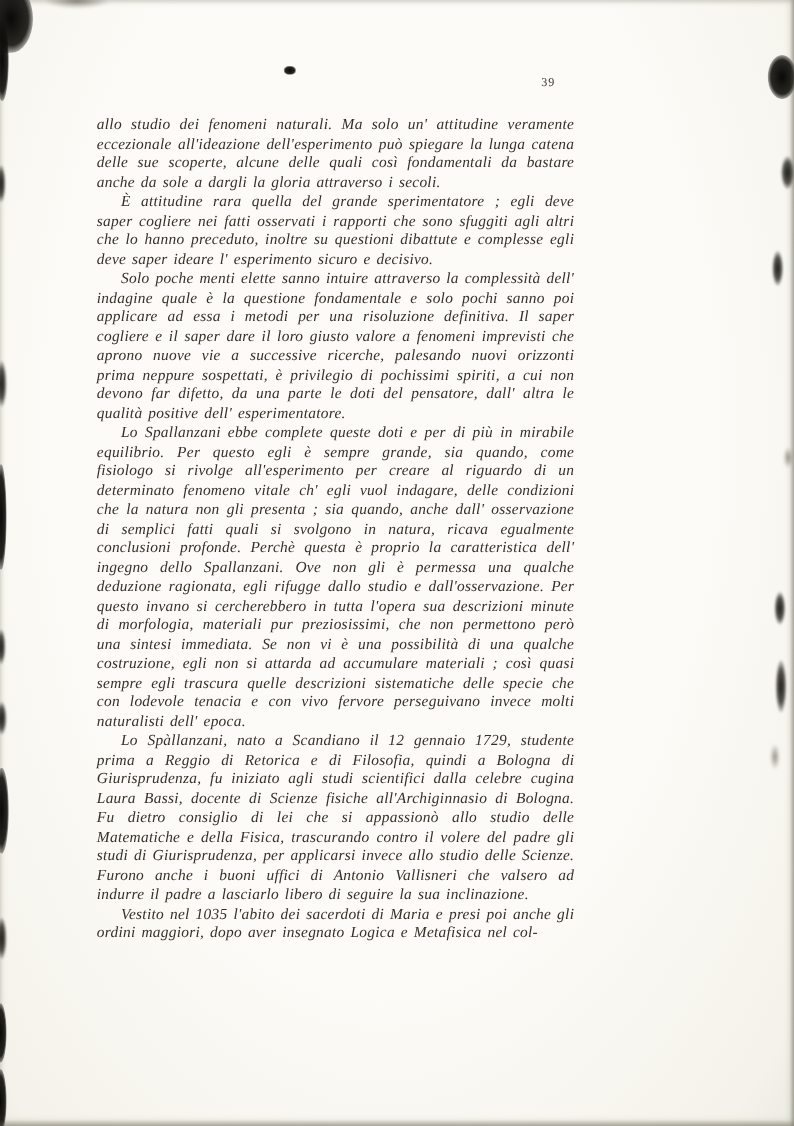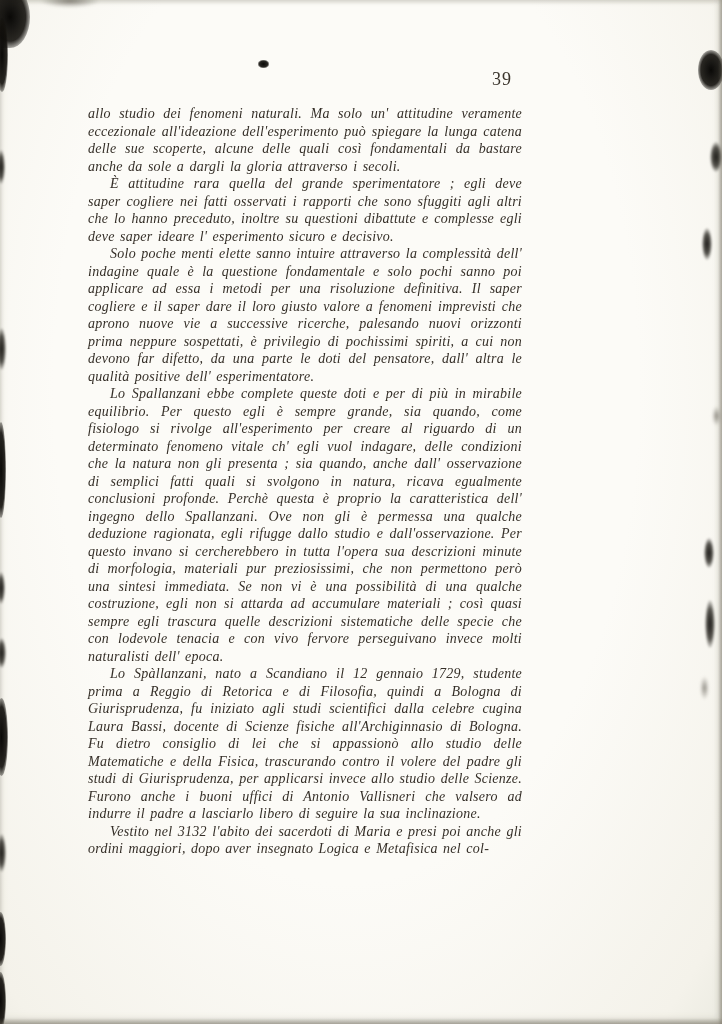--- a/index.html
+++ b/index.html
@@ -18,21 +18,21 @@
     font-family: "Liberation Serif", "DejaVu Serif", serif;
     color: #352f28;
     box-shadow: inset -3px 0 6px rgba(120,115,100,0.25),
                 inset 0 -4px 7px rgba(120,115,100,0.28),
                 inset 0 2px 4px rgba(120,115,100,0.18);
   }
   .page-number {
     position: absolute;
     top: 69px;
     left: 492px;
-    font-size: 18px;
+    font-size: 11px;
     letter-spacing: 1px;
     color: #3a342c;
   }
   .text-block {
     position: absolute;
     top: 105px;
     left: 88px;
     width: 434px;
     font-size: 14px;
     line-height: 17.5px;
@@ -84,21 +84,21 @@
 <div class="page">
 
   <div class="page-number">39</div>
 
   <div class="text-block">
     <p>allo studio dei fenomeni naturali. Ma solo un' attitudine veramente eccezionale all'ideazione dell'esperimento può spiegare la lunga catena delle sue scoperte, alcune delle quali così fondamentali da bastare anche da sole a dargli la gloria attraverso i secoli.</p>
     <p class="indent">È attitudine rara quella del grande sperimentatore ; egli deve saper cogliere nei fatti osservati i rapporti che sono sfuggiti agli altri che lo hanno preceduto, inoltre su questioni dibattute e complesse egli deve saper ideare l' esperimento sicuro e decisivo.</p>
     <p class="indent">Solo poche menti elette sanno intuire attraverso la complessità dell' indagine quale è la questione fondamentale e solo pochi sanno poi applicare ad essa i metodi per una risoluzione definitiva. Il saper cogliere e il saper dare il loro giusto valore a fenomeni imprevisti che aprono nuove vie a successive ricerche, palesando nuovi orizzonti prima neppure sospettati, è privilegio di pochissimi spiriti, a cui non devono far difetto, da una parte le doti del pensatore, dall' altra le qualità positive dell' esperimentatore.</p>
     <p class="indent">Lo Spallanzani ebbe complete queste doti e per di più in mirabile equilibrio. Per questo egli è sempre grande, sia quando, come fisiologo si rivolge all'esperimento per creare al riguardo di un determinato fenomeno vitale ch' egli vuol indagare, delle condizioni che la natura non gli presenta ; sia quando, anche dall' osservazione di semplici fatti quali si svolgono in natura, ricava egualmente conclusioni profonde. Perchè questa è proprio la caratteristica dell' ingegno dello Spallanzani. Ove non gli è permessa una qualche deduzione ragionata, egli rifugge dallo studio e dall'osservazione. Per questo invano si cercherebbero in tutta l'opera sua descrizioni minute di morfologia, materiali pur preziosissimi, che non permettono però una sintesi immediata. Se non vi è una possibilità di una qualche costruzione, egli non si attarda ad accumulare materiali ; così quasi sempre egli trascura quelle descrizioni sistematiche delle specie che con lodevole tenacia e con vivo fervore perseguivano invece molti naturalisti dell' epoca.</p>
     <p class="indent">Lo Spàllanzani, nato a Scandiano il 12 gennaio 1729, studente prima a Reggio di Retorica e di Filosofia, quindi a Bologna di Giurisprudenza, fu iniziato agli studi scientifici dalla celebre cugina Laura Bassi, docente di Scienze fisiche all'Archiginnasio di Bologna. Fu dietro consiglio di lei che si appassionò allo studio delle Matematiche e della Fisica, trascurando contro il volere del padre gli studi di Giurisprudenza, per applicarsi invece allo studio delle Scienze. Furono anche i buoni uffici di Antonio Vallisneri che valsero ad indurre il padre a lasciarlo libero di seguire la sua inclinazione.</p>
-    <p class="indent">Vestito nel 3132 l'abito dei sacerdoti di Maria e presi poi anche gli ordini maggiori, dopo aver insegnato Logica e Metafisica nel col-</p>
+    <p class="indent">Vestito nel 1035 l'abito dei sacerdoti di Maria e presi poi anche gli ordini maggiori, dopo aver insegnato Logica e Metafisica nel col-</p>
   </div>
 
   <div class="artifact dense" style="left:-10px; top:-14px; width:40px; height:62px; border-radius: 0 60% 60% 0;"></div>
   <div class="artifact dense" style="left:-4px; top:18px; width:12px; height:74px;"></div>
   <div class="artifact faint" style="left:40px; top:-6px; width:60px; height:14px;"></div>
   <div class="artifact" style="left:-3px; top:150px; width:8px; height:34px;"></div>
   <div class="artifact" style="left:-3px; top:328px; width:9px; height:42px;"></div>
   <div class="artifact dense" style="left:-4px; top:422px; width:10px; height:96px;"></div>
   <div class="artifact" style="left:-3px; top:572px; width:8px; height:32px;"></div>
   <div class="artifact" style="left:-3px; top:638px; width:9px; height:30px;"></div>

